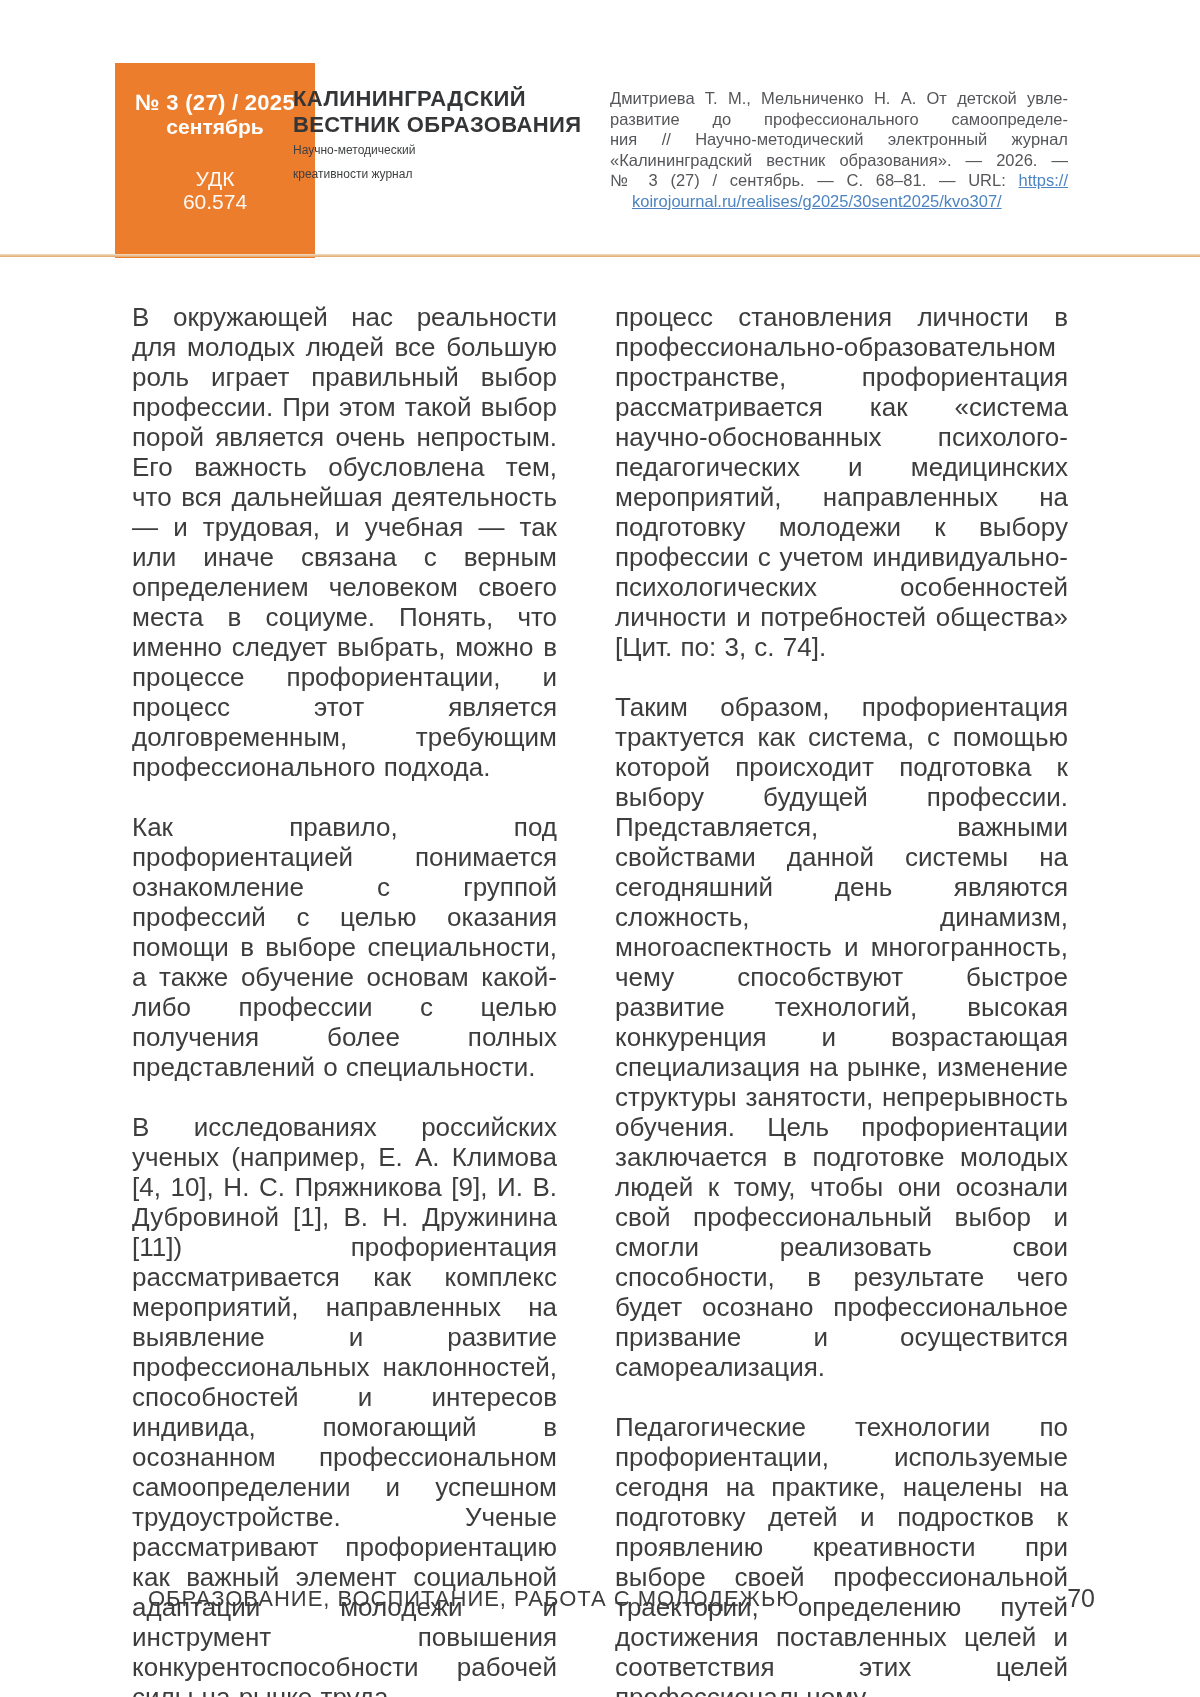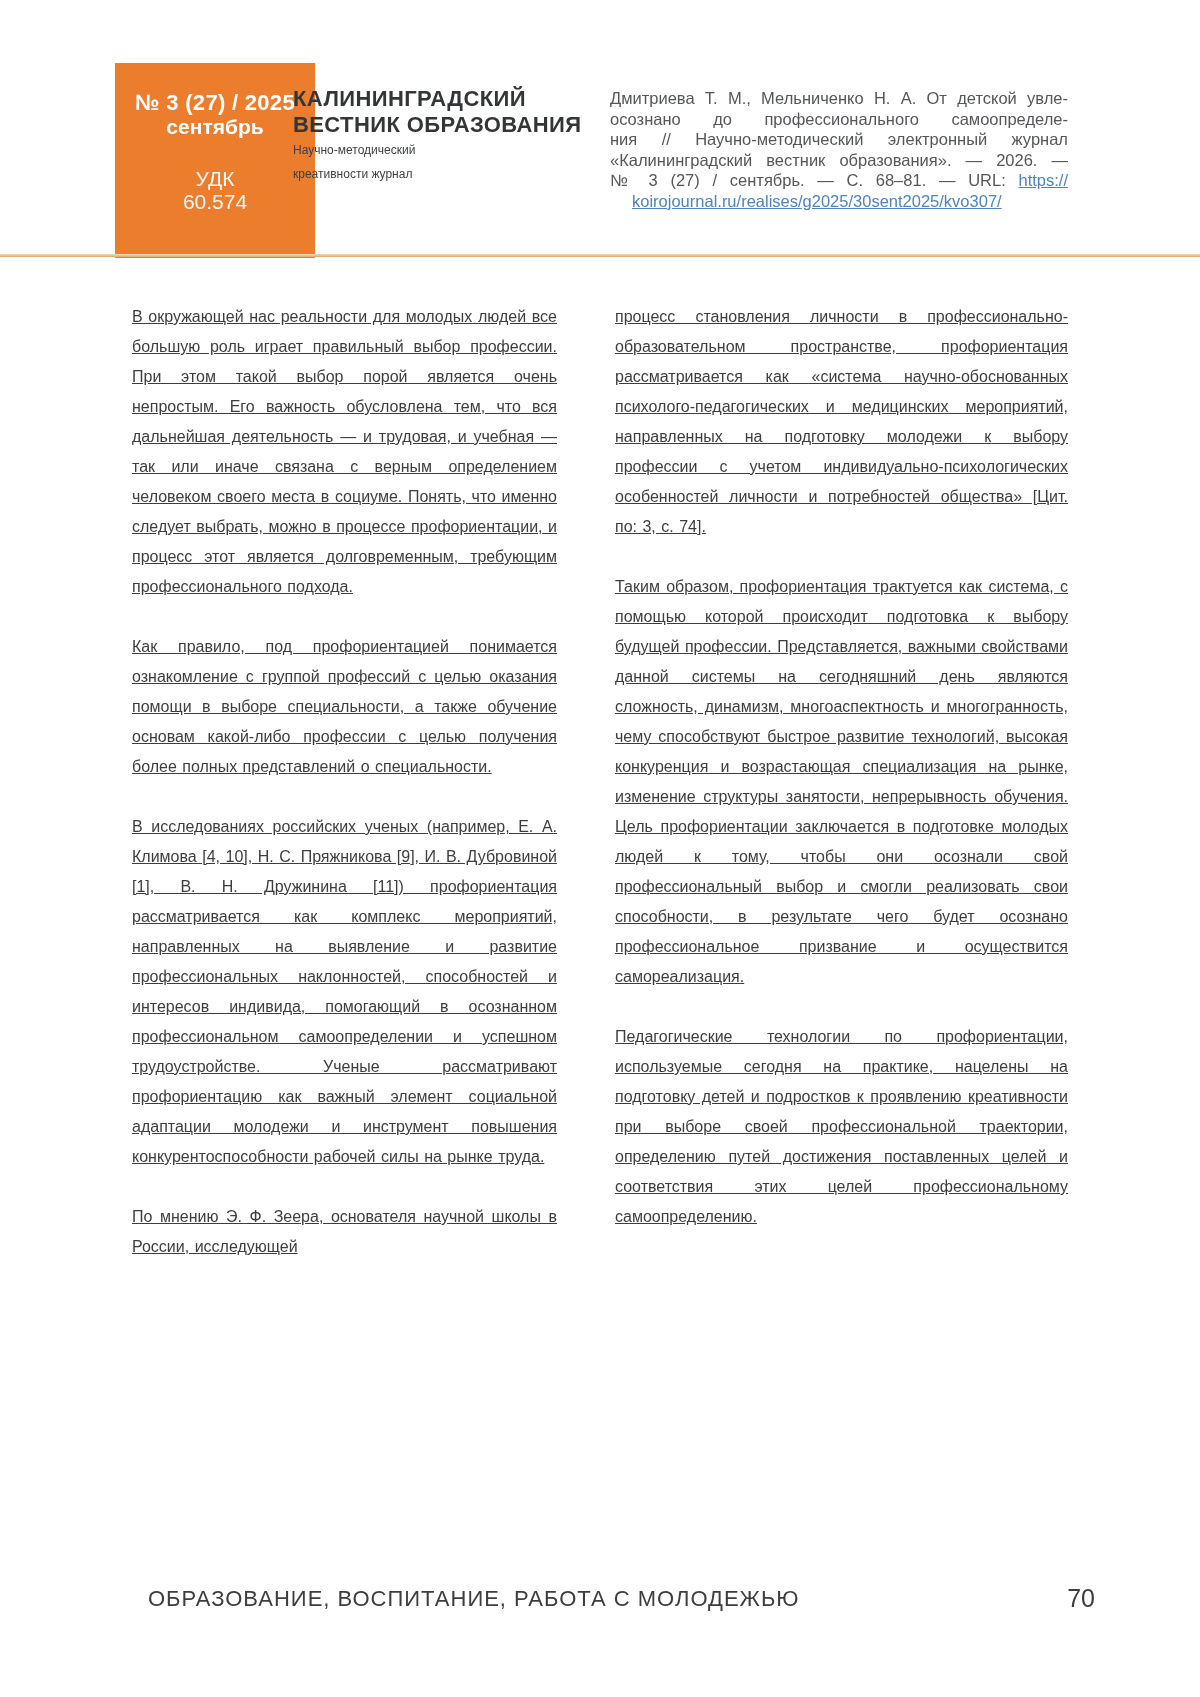--- a/index.html
+++ b/index.html
@@ -54,24 +54,23 @@
   
   .columns {
     position: absolute; left: 132px; top: 302px; width: 936px;
     display: flex;
   }
   .col { color: var(--text-dark, #3d3d3d); }
   .col-left  { width: 425px; margin-right: 58px; }
   .col-right { width: 453px; }
   .col p {
     margin: 0 0 30px 0;
-    font-size: 16px; line-height: 30px;
+    font-size: 26px; line-height: 30px;
     text-align: justify;
     word-spacing: 1px;
-    text-decoration: underline;
   }
   .col p:last-child { margin-bottom: 0; }
 
   
   .footer {
     position: absolute; left: 148px; top: 1584px; width: 947px;
     display: flex; justify-content: space-between; align-items: center;
     color: var(--text-dark, #3d3d3d);
   }
   .footer-title { font-size: 22px; letter-spacing: 1px; }
@@ -91,21 +90,21 @@
 
   <div class="journal-title-block">
     <div class="t">КАЛИНИНГРАДСКИЙ</div>
     <div class="t">ВЕСТНИК ОБРАЗОВАНИЯ</div>
     <div class="s">Научно-методический</div>
     <div class="s">креативности журнал</div>
   </div>
 
   <div class="citation">
     <div class="cit-line">Дмитриева Т. М., Мельниченко Н. А. От детской увле-</div>
-    <div class="cit-line">осознано до профессионального самоопределе-</div>
+    <div class="cit-line">развитие до профессионального самоопределе-</div>
     <div class="cit-line">ния // Научно-методический электронный журнал</div>
     <div class="cit-line">«Калининградский вестник образования». — 2026. —</div>
     <div class="cit-line"><span>№ 3 (27) / сентябрь. — С. 68–81. — URL:</span> <span class="cit-link" role="link">https://</span></div>
     <div class="cit-line last"><span class="cit-link" role="link">koirojournal.ru/realises/g2025/30sent2025/kvo307/</span></div>
   </div>
 
   <div class="header-rule"></div>
 
   <div class="columns">
     <div class="col col-left">

